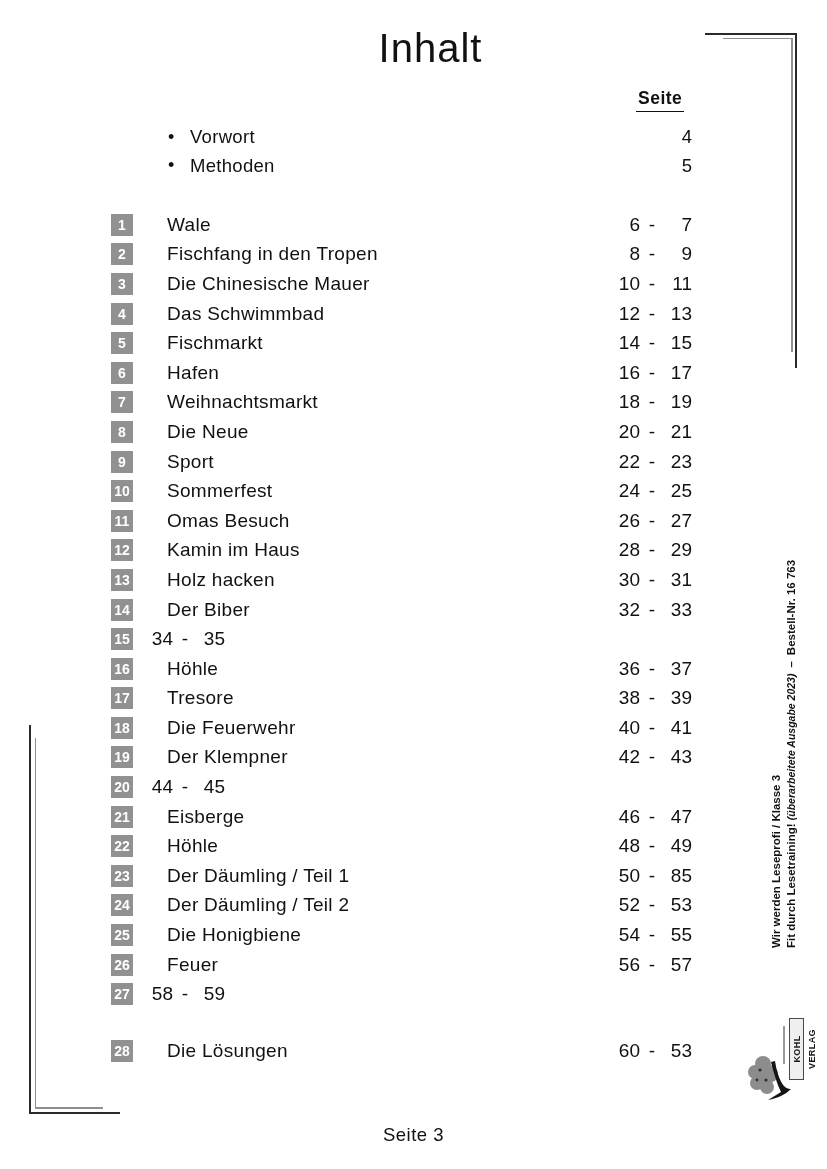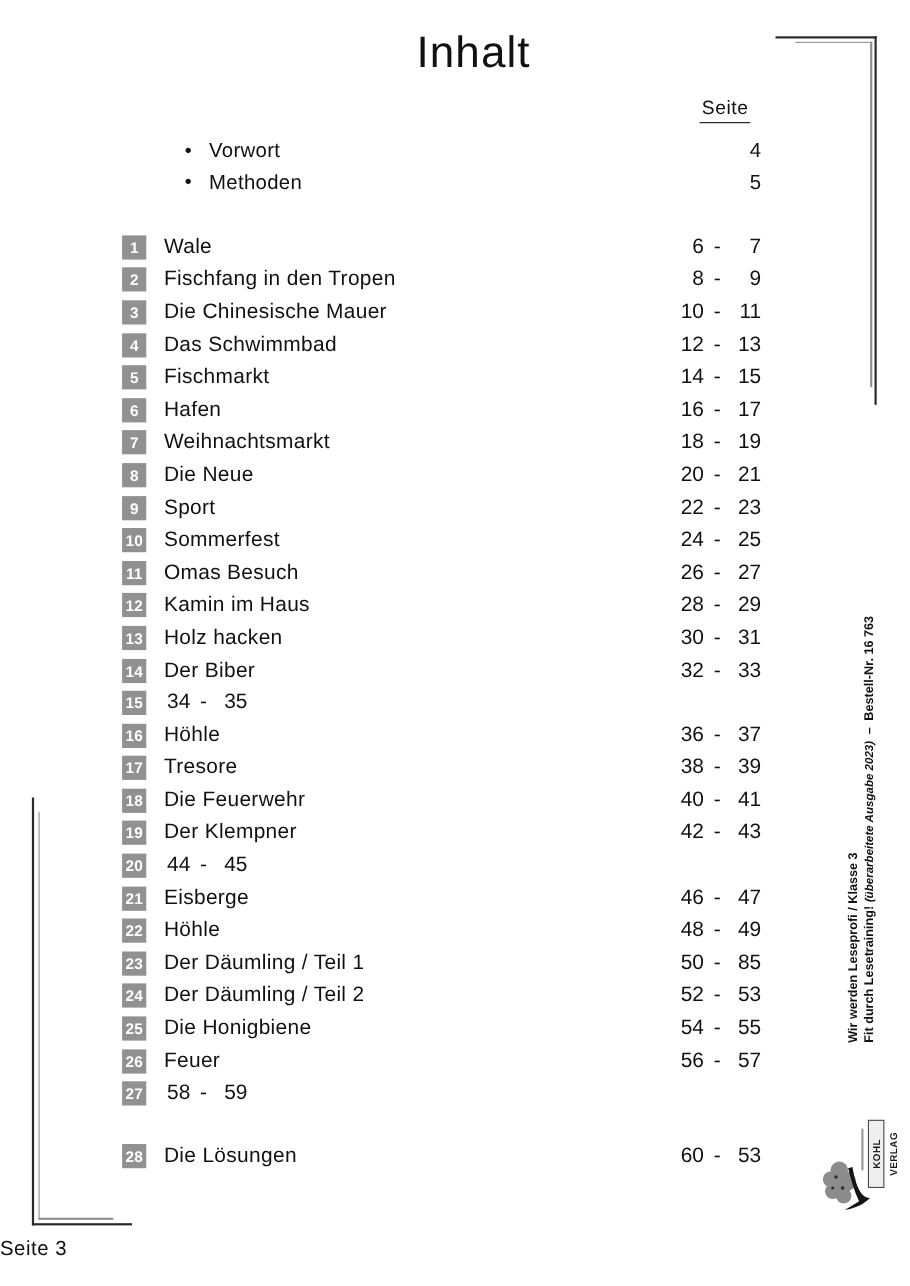--- a/index.html
+++ b/index.html
@@ -7,39 +7,39 @@
     position:relative;width:827px;height:1169px;background:#ffffff;
     font-family:"Liberation Sans",sans-serif;color:#111;overflow:hidden;
   }
   
   .title{
     position:absolute;top:26px;left:0;width:827px;text-align:center;
     font-size:40px;line-height:44px;font-weight:500;letter-spacing:1px;padding-left:17px;
   }
   
   .seite-head{
-    position:absolute;top:88px;left:636px;font-size:17.5px;font-weight:400;
+    position:absolute;top:88px;left:636px;font-size:17.5px;font-weight:700;
     border-bottom:1.5px solid #111;padding:0 2px 2px 2px;letter-spacing:0.5px;
   }
   
   .front{position:absolute;top:123px;left:168px;width:524px;}
   .front-row{display:flex;align-items:center;height:28.5px;font-size:18.5px;}
   .bullet{width:22px;font-size:18px;}
   .front-label{flex:1;letter-spacing:0.3px;}
   .front-page{width:34px;text-align:right;}
   
   .toc{position:absolute;top:210px;left:111px;width:581px;}
   .toc-row{display:flex;align-items:center;height:29.6px;font-size:19px;}
   .toc-row:last-child{margin-top:27px;}
   .badge{
     width:22px;height:22px;background:#919191;color:#fff;
     display:flex;align-items:center;justify-content:center;
     font-size:14px;font-weight:bold;flex:none;
   }
-  .toc-title{flex:1;margin-left:16px;letter-spacing:0.3px;}
+  .toc-title{flex:1;margin-left:34px;letter-spacing:0.3px;}
   .pfrom{width:40px;text-align:right;flex:none;}
   .pdash{width:24px;text-align:center;flex:none;}
   .pto{width:28px;text-align:right;flex:none;}
   
   .line{position:absolute;}
   .tr-h-outer{left:705px;top:33px;width:92px;height:2px;background:#2a2a2a;}
   .tr-h-inner{left:723px;top:37.5px;width:70px;height:1.5px;background:#8f8f8f;}
   .tr-v-outer{left:795px;top:33px;width:2px;height:335px;background:#2a2a2a;}
   .tr-v-inner{left:791px;top:37.5px;width:1.5px;height:314px;background:#8f8f8f;}
   .bl-v-outer{left:29px;top:725px;width:2px;height:389px;background:#2a2a2a;}
@@ -60,21 +60,21 @@
     position:absolute;left:789px;top:1080px;
     transform:rotate(-90deg);transform-origin:0 0;
     width:62px;height:15px;border:1px solid #4a4a4a;background:#efefef;
     font-size:9px;font-weight:bold;letter-spacing:0.4px;
     text-align:center;line-height:15px;color:#1a1a1a;box-sizing:border-box;
   }
   .logo-slogan{position:absolute;left:783px;top:1026px;width:1.5px;height:38px;background:#9a9a9a;}
   .logo-tree{position:absolute;left:748px;top:1050px;}
   
   .footer{
-    position:absolute;top:1124px;left:0;width:827px;text-align:left;
+    position:absolute;top:1124px;left:0;width:827px;text-align:center;
     font-size:18.5px;letter-spacing:0.5px;
   }
 </style>
 </head>
 <body>
 
 <div class="page">
 
   <div class="title">Inhalt</div>
 

